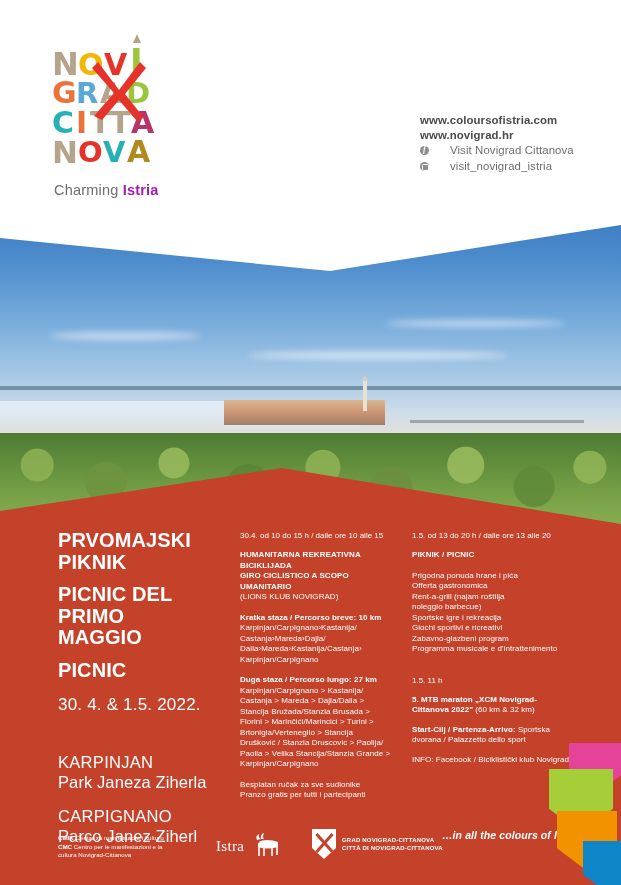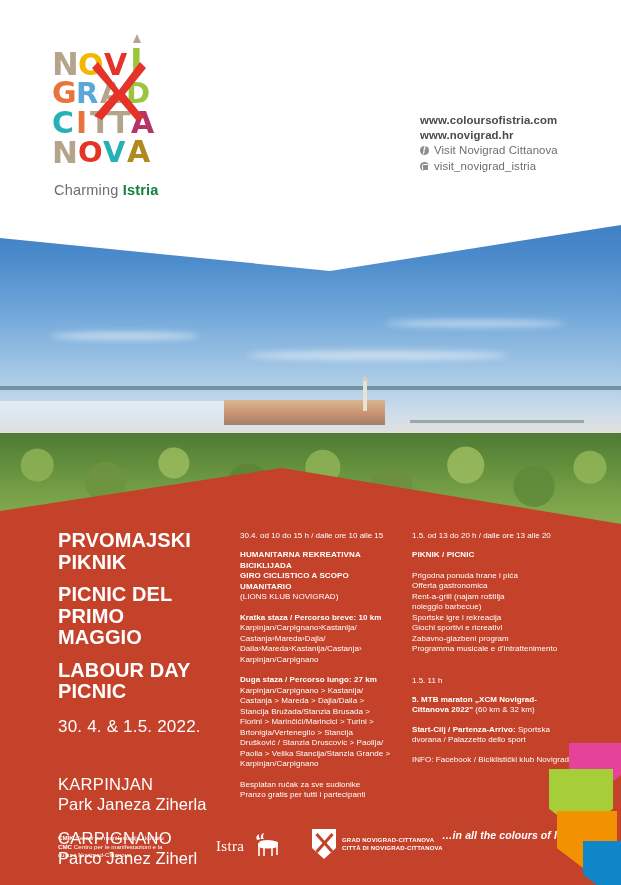--- a/index.html
+++ b/index.html
@@ -21,26 +21,26 @@
     position:absolute;
     font-family:"DejaVu Sans", sans-serif;
     font-weight:700;
     line-height:1;
     letter-spacing:-1px;
   }
   .charming {
     position:absolute; left:2px; top:134px;
     font-size:14.5px; color:#6d6e71; letter-spacing:.2px; white-space:nowrap;
   }
-  .charming b { font-weight:700; color:#15803d; }
+  .charming b { font-weight:700; color:#a21caf; }
 
   .contact { position:absolute; left:420px; top:113px; width:195px; }
   .contact .url { font-size:11.4px; font-weight:700; color:#4a4a4a; line-height:14.5px; letter-spacing:.1px; }
   .contact .social { display:flex; align-items:center; gap:5px; margin-top:1px; }
-  .contact .social span.txt { font-size:11.4px; color:#6d6e71; line-height:15px; letter-spacing:.1px; }
+  .contact .social span.txt { font-size:11.4px; color:#6d6e71; line-height:15px; letter-spacing:.1px;margin-left:16px; }
   .sicon { width:9px; height:9px; border-radius:50%; background:#8b8d8f; display:inline-block; position:relative; flex:0 0 auto; }
   .sicon.fb::after {
     content:"f"; position:absolute; left:3.1px; top:-1.2px;
     font-size:8px; font-weight:700; color:#fff; font-family:"Liberation Serif", serif;
   }
   .sicon.ig::after {
     content:""; position:absolute; left:2.2px; top:2.2px; width:4.6px; height:4.6px;
     border:1px solid #fff; border-radius:1.4px;
   }
 
@@ -249,21 +249,20 @@
     <div class="t-main">
       <div class="blk">
         <div>PRVOMAJSKI</div>
         <div>PIKNIK</div>
       </div>
       <div class="blk">
         <div>PICNIC DEL PRIMO</div>
         <div>MAGGIO</div>
       </div>
       <div class="blk">
-        <div>LABOUR DAY</div>
         <div>PICNIC</div>
       </div>
     </div>
     <div class="t-date">30. 4. &amp; 1.5. 2022.</div>
 
     <div class="loc">
       <div class="grp">
         <div class="lc-a">KARPINJAN</div>
         <div class="lc-b">Park Janeza Ziherla</div>
       </div>

